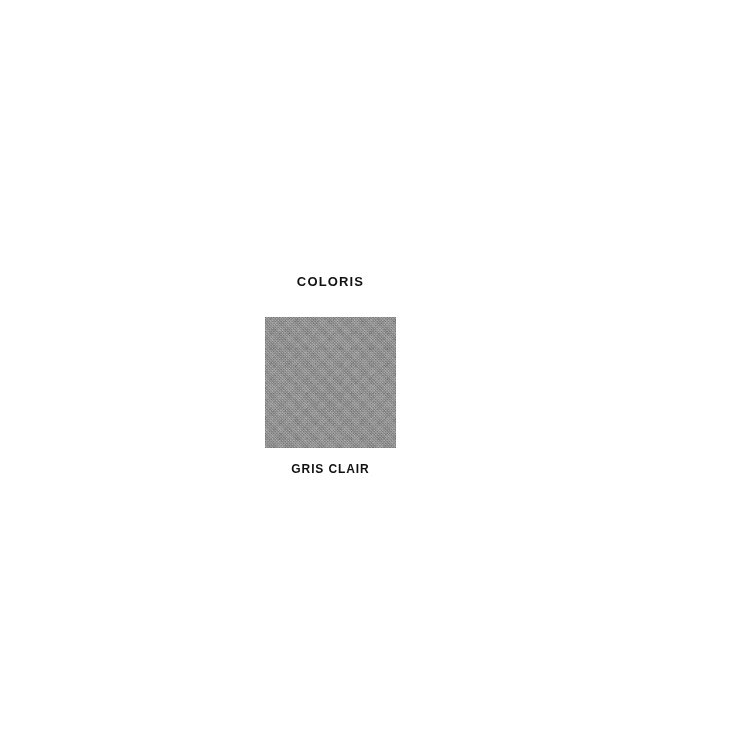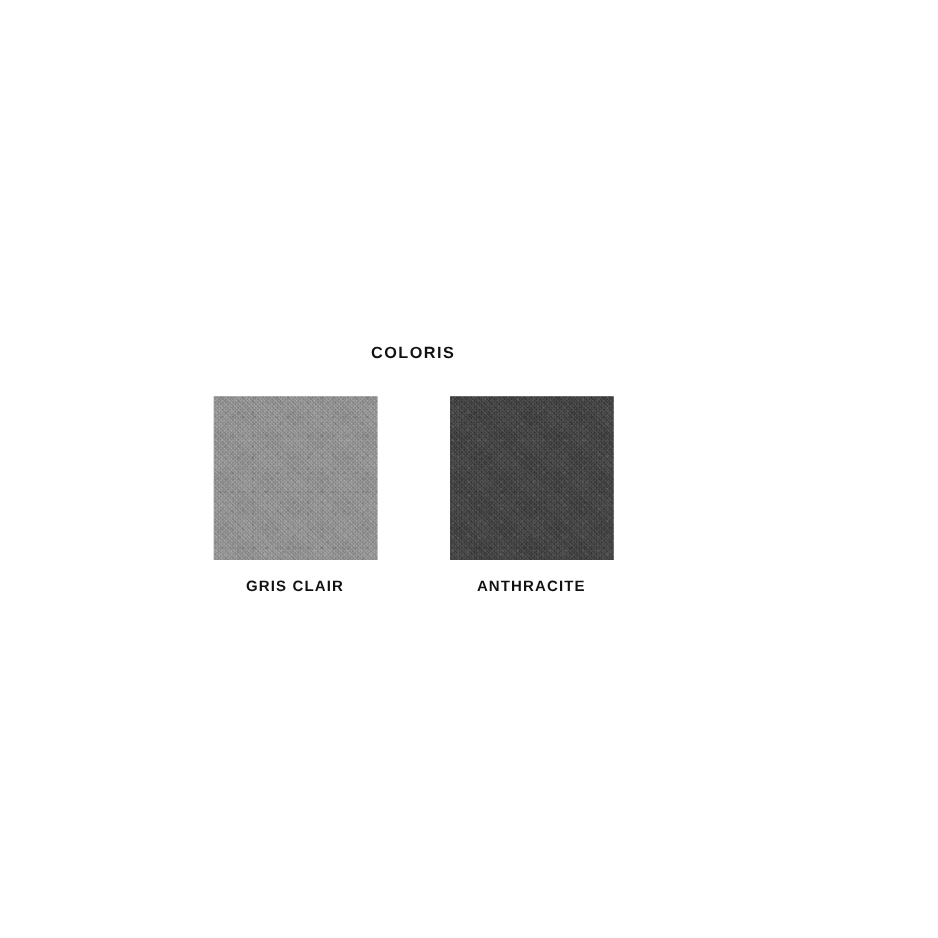--- a/index.html
+++ b/index.html
@@ -126,19 +126,15 @@
 
   <div id="swatch-row">
 
     <div class="swatch-item">
       <div class="swatch-chip" style="background-color: rgb(150, 150, 150);"></div>
       <div class="swatch-label">GRIS CLAIR</div>
     </div>
 
 
 
-    <div class="swatch-item">
-      <div class="swatch-chip" style="background-color: rgb(51, 51, 51);"></div>
-      <div class="swatch-label">ANTHRACITE</div>
-    </div>
 
   </div>
 </div>
 
 </body></html>

